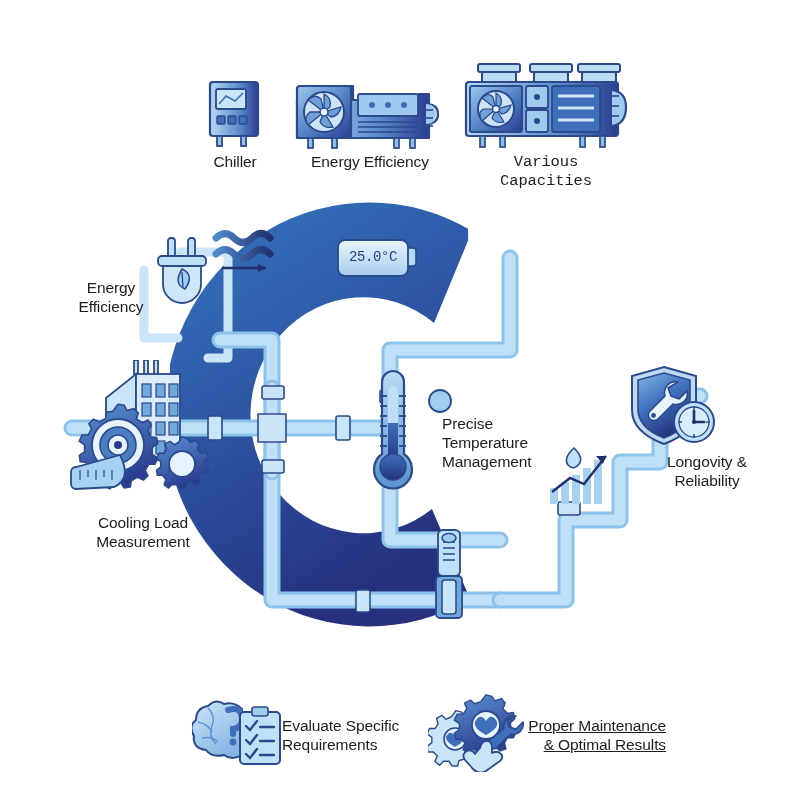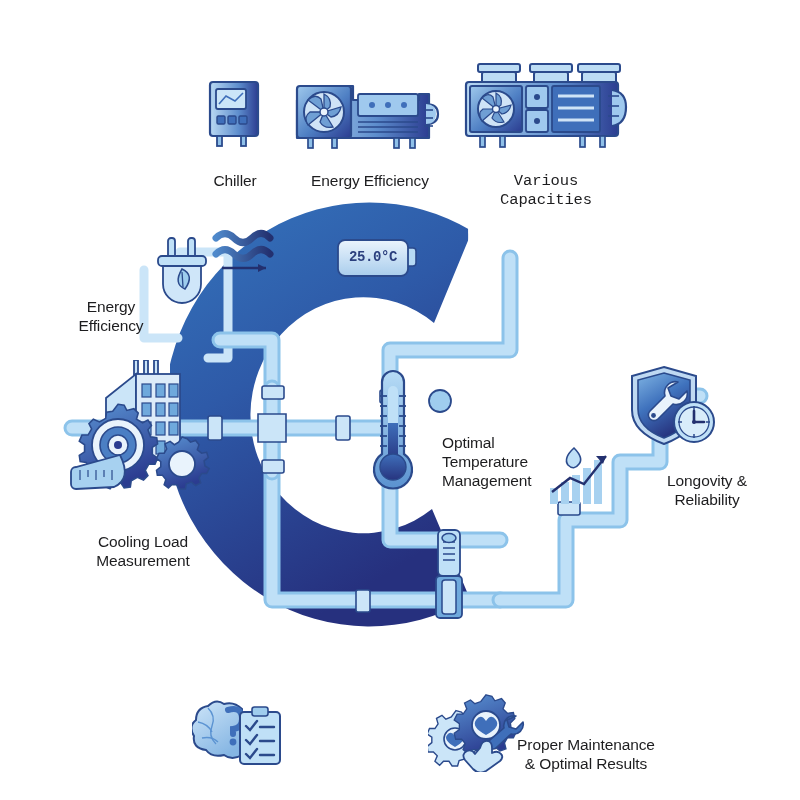--- a/index.html
+++ b/index.html
@@ -19,21 +19,20 @@
   }
   .lbl {
     position: absolute;
     color: #1d1d1f;
     font-family: "Liberation Sans", sans-serif;
     font-size: 15.5px;
     line-height: 19px;
     text-align: center;
     white-space: pre-line;
     letter-spacing: -0.1px;
-    margin-top: 19px;
   }
   svg { display: block; }
   .abs { position: absolute; }
 </style>
 </head>
 <body>
 
 <div id="canvas">
 
   <svg class="abs" style="left:0;top:0;width:0;height:0" aria-hidden="true">
@@ -247,21 +246,21 @@
     <g>
       <path d="M198 204 h28 v28 h-28 z" fill="#cbe5f8" stroke="#2b4a8c" stroke-width="1.6"></path>
     </g>
   </svg>
 
   <div class="abs" style="left:336px;top:238px;">
     <svg width="86" height="42" viewBox="0 0 86 42">
       <rect x="68" y="10" width="12" height="18" rx="3" fill="#b5d9f4" stroke="#2b4a8c" stroke-width="1.6"></rect>
       <rect x="2" y="2" width="70" height="36" rx="7" fill="url(#gMetal)" stroke="#2b4a8c" stroke-width="1.8"></rect>
     </svg>
-    <div class="abs" style="left:8px;top:11px;width:58px;text-align:center;font-family:'Liberation Mono',monospace;font-size:14px;font-weight:700;color:#2b3f7e;letter-spacing:-0.4px;">25.0°C</div>
+    <div class="abs" style="left:8px;top:11px;width:58px;text-align:center;font-family:'Liberation Mono',monospace;font-size:14px;font-weight:400;color:#2b3f7e;letter-spacing:-0.4px;">25.0°C</div>
   </div>
 
   <svg class="abs" style="left:362px;top:368px;" width="62" height="130" viewBox="0 0 62 130">
     <path d="M20 14 a11 11 0 0 1 22 0 v72 a19 19 0 1 1 -22 0 z" fill="url(#gTherm)" stroke="#2b4a8c" stroke-width="2.2"></path>
     <rect x="26" y="18" width="10" height="72" rx="5" fill="#bfe0f7"></rect>
     <rect x="26" y="55" width="10" height="40" fill="url(#gMerc)"></rect>
     <circle cx="31" cy="99" r="13" fill="url(#gMerc)" stroke="#2b4a8c" stroke-width="1.4"></circle>
     <g stroke="#2b4a8c" stroke-width="1.8">
       <line x1="18" y1="28" x2="25" y2="28"></line>
         <line x1="37" y1="28" x2="44" y2="28"></line>
@@ -357,21 +356,21 @@
         <line x1="18" y1="110" x2="18" y2="117"></line>
       <line x1="26" y1="110" x2="26" y2="120"></line>
         <line x1="34" y1="110" x2="34" y2="117"></line>
       <line x1="42" y1="110" x2="42" y2="120"></line>
     </g>
   </svg>
 
   <div class="lbl" style="left:70px;top:513px;width:146px;">Cooling Load
 Measurement</div>
 
-  <div class="lbl" style="left:442px;top:414px;width:120px;text-align:left;">Optimal
+  <div class="lbl" style="left:442px;top:414px;width:120px;text-align:left;">Precise
 Temperature
 Management</div>
 
   <svg class="abs" style="left:628px;top:364px;" width="92" height="90" viewBox="0 0 92 90">
     <path d="M36 3 L68 12 L68 46 q0 22 -32 34 Q4 68 4 46 L4 12 Z" fill="#bfd9f2" stroke="#2b4a8c" stroke-width="2"></path>
     <path d="M36 9 L62 16 L62 45 q0 19 -26 29 Q10 64 10 45 L10 16 Z" fill="url(#gShield)" stroke="#2b4a8c" stroke-width="1.6"></path>
     <path d="M50 18 a11 11 0 0 0 -13 14 L22 47 a5.5 5.5 0 1 0 8 8 L45 40 a11 11 0 0 0 14 -13 L51 35 L43 32 L40 24 Z" fill="#e9f3fc" stroke="#2b4a8c" stroke-width="1.6" stroke-linejoin="round"></path>
     <circle cx="25.5" cy="51.5" r="2.4" fill="#2b4a8c"></circle>
     <circle cx="66" cy="58" r="20" fill="#bfe0f7" stroke="#2b4a8c" stroke-width="2"></circle>
     <circle cx="66" cy="58" r="15" fill="#d8ecfa" stroke="#2b4a8c" stroke-width="1.3"></circle>
@@ -415,35 +414,37 @@
     <rect x="60" y="15" width="16" height="9" rx="2.5" fill="#9fcdee" stroke="#2b4a8c" stroke-width="1.6"></rect>
     <g stroke="#2b4a8c" stroke-width="2.4" fill="none" stroke-linecap="round">
       <path d="M54 34 l4 4 l7 -9"></path>
       <path d="M54 48 l4 4 l7 -9"></path>
       <path d="M54 62 l4 4 l7 -9"></path>
       <line x1="68" y1="35" x2="82" y2="35"></line>
       <line x1="68" y1="49" x2="82" y2="49"></line>
       <line x1="68" y1="63" x2="82" y2="63"></line>
     </g>
   </svg>
+  <div class="lbl" style="left:282px;top:716px;width:134px;text-align:left;">Evaluate Specific
+Requirements</div>
 
   <svg class="abs" style="left:428px;top:690px;" width="100" height="82" viewBox="0 0 100 82">
 
     <g transform="translate(28,44)">
       <path d="M0,-30 L7,-28 L11,-23 L18,-26 L23,-20 L20,-13 L25,-8 L32,-9 L34,-2 L28,3 L29,10 L35,14 L32,21 L25,21 L21,27 L23,34 L16,37 L11,32 L4,34 L2,41 L-5,41 L-9,35 L-16,35 L-21,40 L-27,35 L-24,28 L-29,23 L-36,23 L-37,16 L-31,11 L-31,4 L-37,0 L-34,-7 L-27,-7 L-23,-13 L-25,-20 L-18,-24 L-13,-19 L-6,-22 Z" transform="scale(0.78)" fill="#cbe5f8" stroke="#2b4a8c" stroke-width="1.8"></path>
       <circle cx="-1" cy="5" r="11" fill="#e9f3fc" stroke="#2b4a8c" stroke-width="1.6"></circle>
       <path d="M-1 2 q-4 -6 -8 -1 q-4 5 8 12 q12 -7 8 -12 q-4 -5 -8 1 z" fill="#3f6fba"></path>
     </g>
 
     <g transform="translate(58,30)">
       <path d="M0,-34 L8,-32 L12,-26 L21,-29 L26,-23 L23,-15 L29,-9 L37,-10 L39,-2 L33,4 L34,12 L41,16 L37,24 L29,24 L25,31 L27,39 L19,42 L13,37 L5,39 L3,47 L-5,47 L-10,40 L-18,40 L-24,46 L-31,40 L-28,32 L-33,26 L-41,26 L-43,18 L-36,13 L-36,5 L-43,0 L-39,-8 L-31,-8 L-26,-15 L-29,-23 L-21,-27 L-15,-22 L-7,-25 Z" transform="scale(0.74)" fill="url(#gGear)" stroke="#2b4a8c" stroke-width="1.8"></path>
       <circle cx="0" cy="5" r="14" fill="#e9f3fc" stroke="#2b4a8c" stroke-width="1.8"></circle>
       <path d="M0 1 q-5 -8 -10 -1 q-5 7 10 15 q15 -8 10 -15 q-5 -7 -10 1 z" fill="#3f6fba"></path>
     </g>
 
     <path d="M88 26 a10 10 0 0 0 -12 12 L62 50 a5 5 0 1 0 7 7 L83 44 a10 10 0 0 0 12 -12 L88 39 L81 37 L79 30 Z" fill="#3f6fba" stroke="#2b4a8c" stroke-width="1.6" stroke-linejoin="round"></path>
 
     <path d="M52 58 q2 -8 8 -7 q4 1 4 7 l0 5 q6 -3 9 1 q3 3 -1 7 l-14 10 q-7 4 -13 -2 l-8 -9 q-4 -6 2 -9 q5 -2 8 3 z" fill="#cbe5f8" stroke="#2b4a8c" stroke-width="1.8" stroke-linejoin="round"></path>
   </svg>
-  <div class="lbl" style="left:506px;top:716px;width:160px;text-align:center;">Proper Maintenance
+  <div class="lbl" style="left:506px;top:716px;width:160px;text-align:right;text-decoration:underline;">Proper Maintenance
 &amp; Optimal Results</div>
 
 </div>
 
 </body></html>

